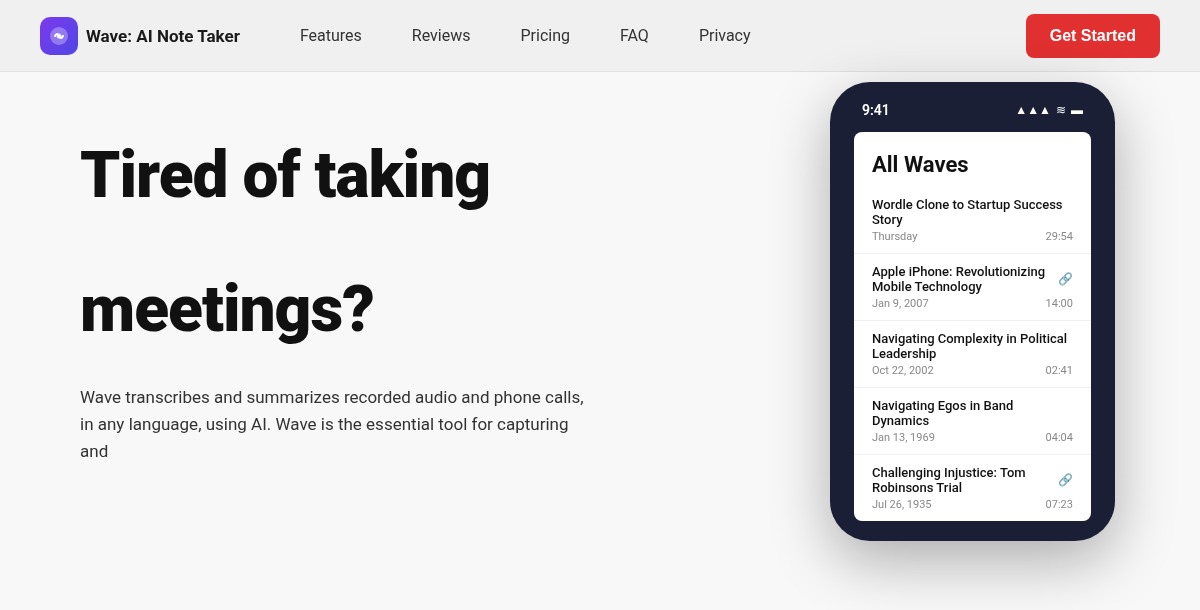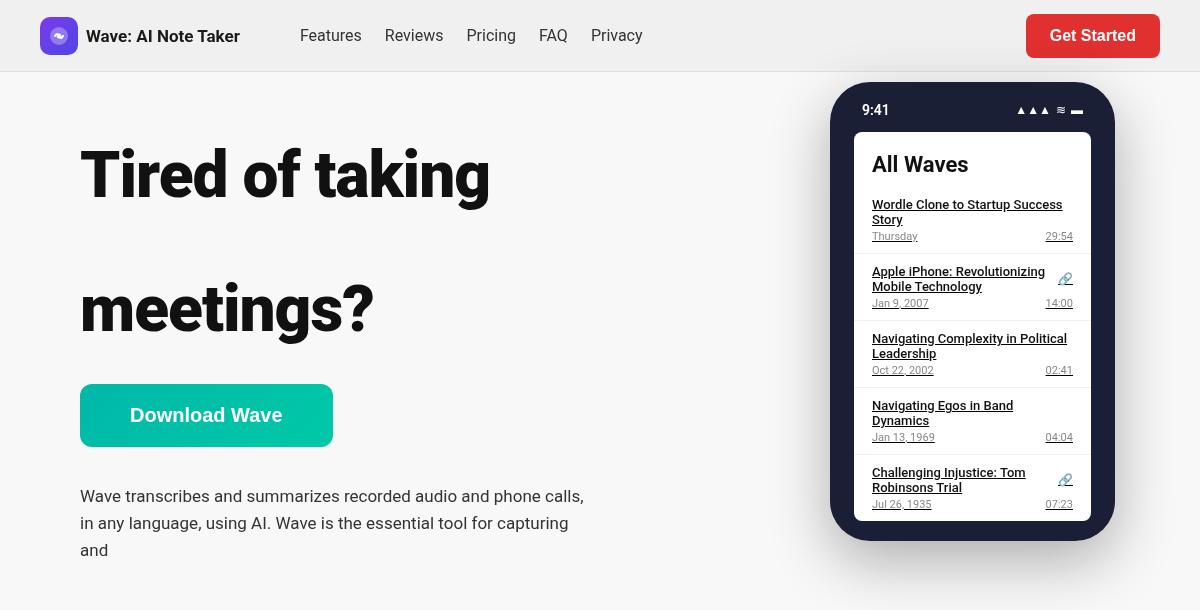--- a/index.html
+++ b/index.html
@@ -43,21 +43,21 @@
     }
 
     .nav-brand {
       font-size: 17px;
       font-weight: 700;
       color: #1a1a1a;
     }
 
     .nav-links {
       display: flex;
-      gap: 23px;
+      gap: 50px;
       align-items: center;
       flex: 1;
     }
 
     .nav-link {
       font-size: 16px;
       color: #333;
       text-decoration: none;
       font-weight: 400;
       cursor: pointer;
@@ -167,21 +167,20 @@
     }
 
     .phone-title {
       font-size: 22px;
       font-weight: 700;
       color: #111;
     }
 
     .phone-list {
       padding: 0;
-      text-decoration: underline;
     }
 
     .phone-item {
       padding: 10px 18px;
       border-bottom: 1px solid #f0f0f0;
     }
 
     .phone-item:last-child {
       border-bottom: none;
     }
@@ -236,21 +235,20 @@
 </nav>
 
 <section class="hero">
   <div class="hero-left">
     <h1 class="hero-heading">
       <span>Tired of taking</span><br>
       <br>
       <span>meetings?</span>
     </h1>
 
-    <button class="hero-download-btn">Download Wave</button>
 
     <p class="hero-description">Wave transcribes and summarizes recorded audio and phone calls, in any language, using AI. Wave is the essential tool for capturing and</p>
   </div>
 
   <div class="hero-right">
     <div class="phone-mockup">
       <div class="phone-notch">
         <span class="phone-time">9:41</span>
         <div class="phone-status">
           <span>▲▲▲</span>

